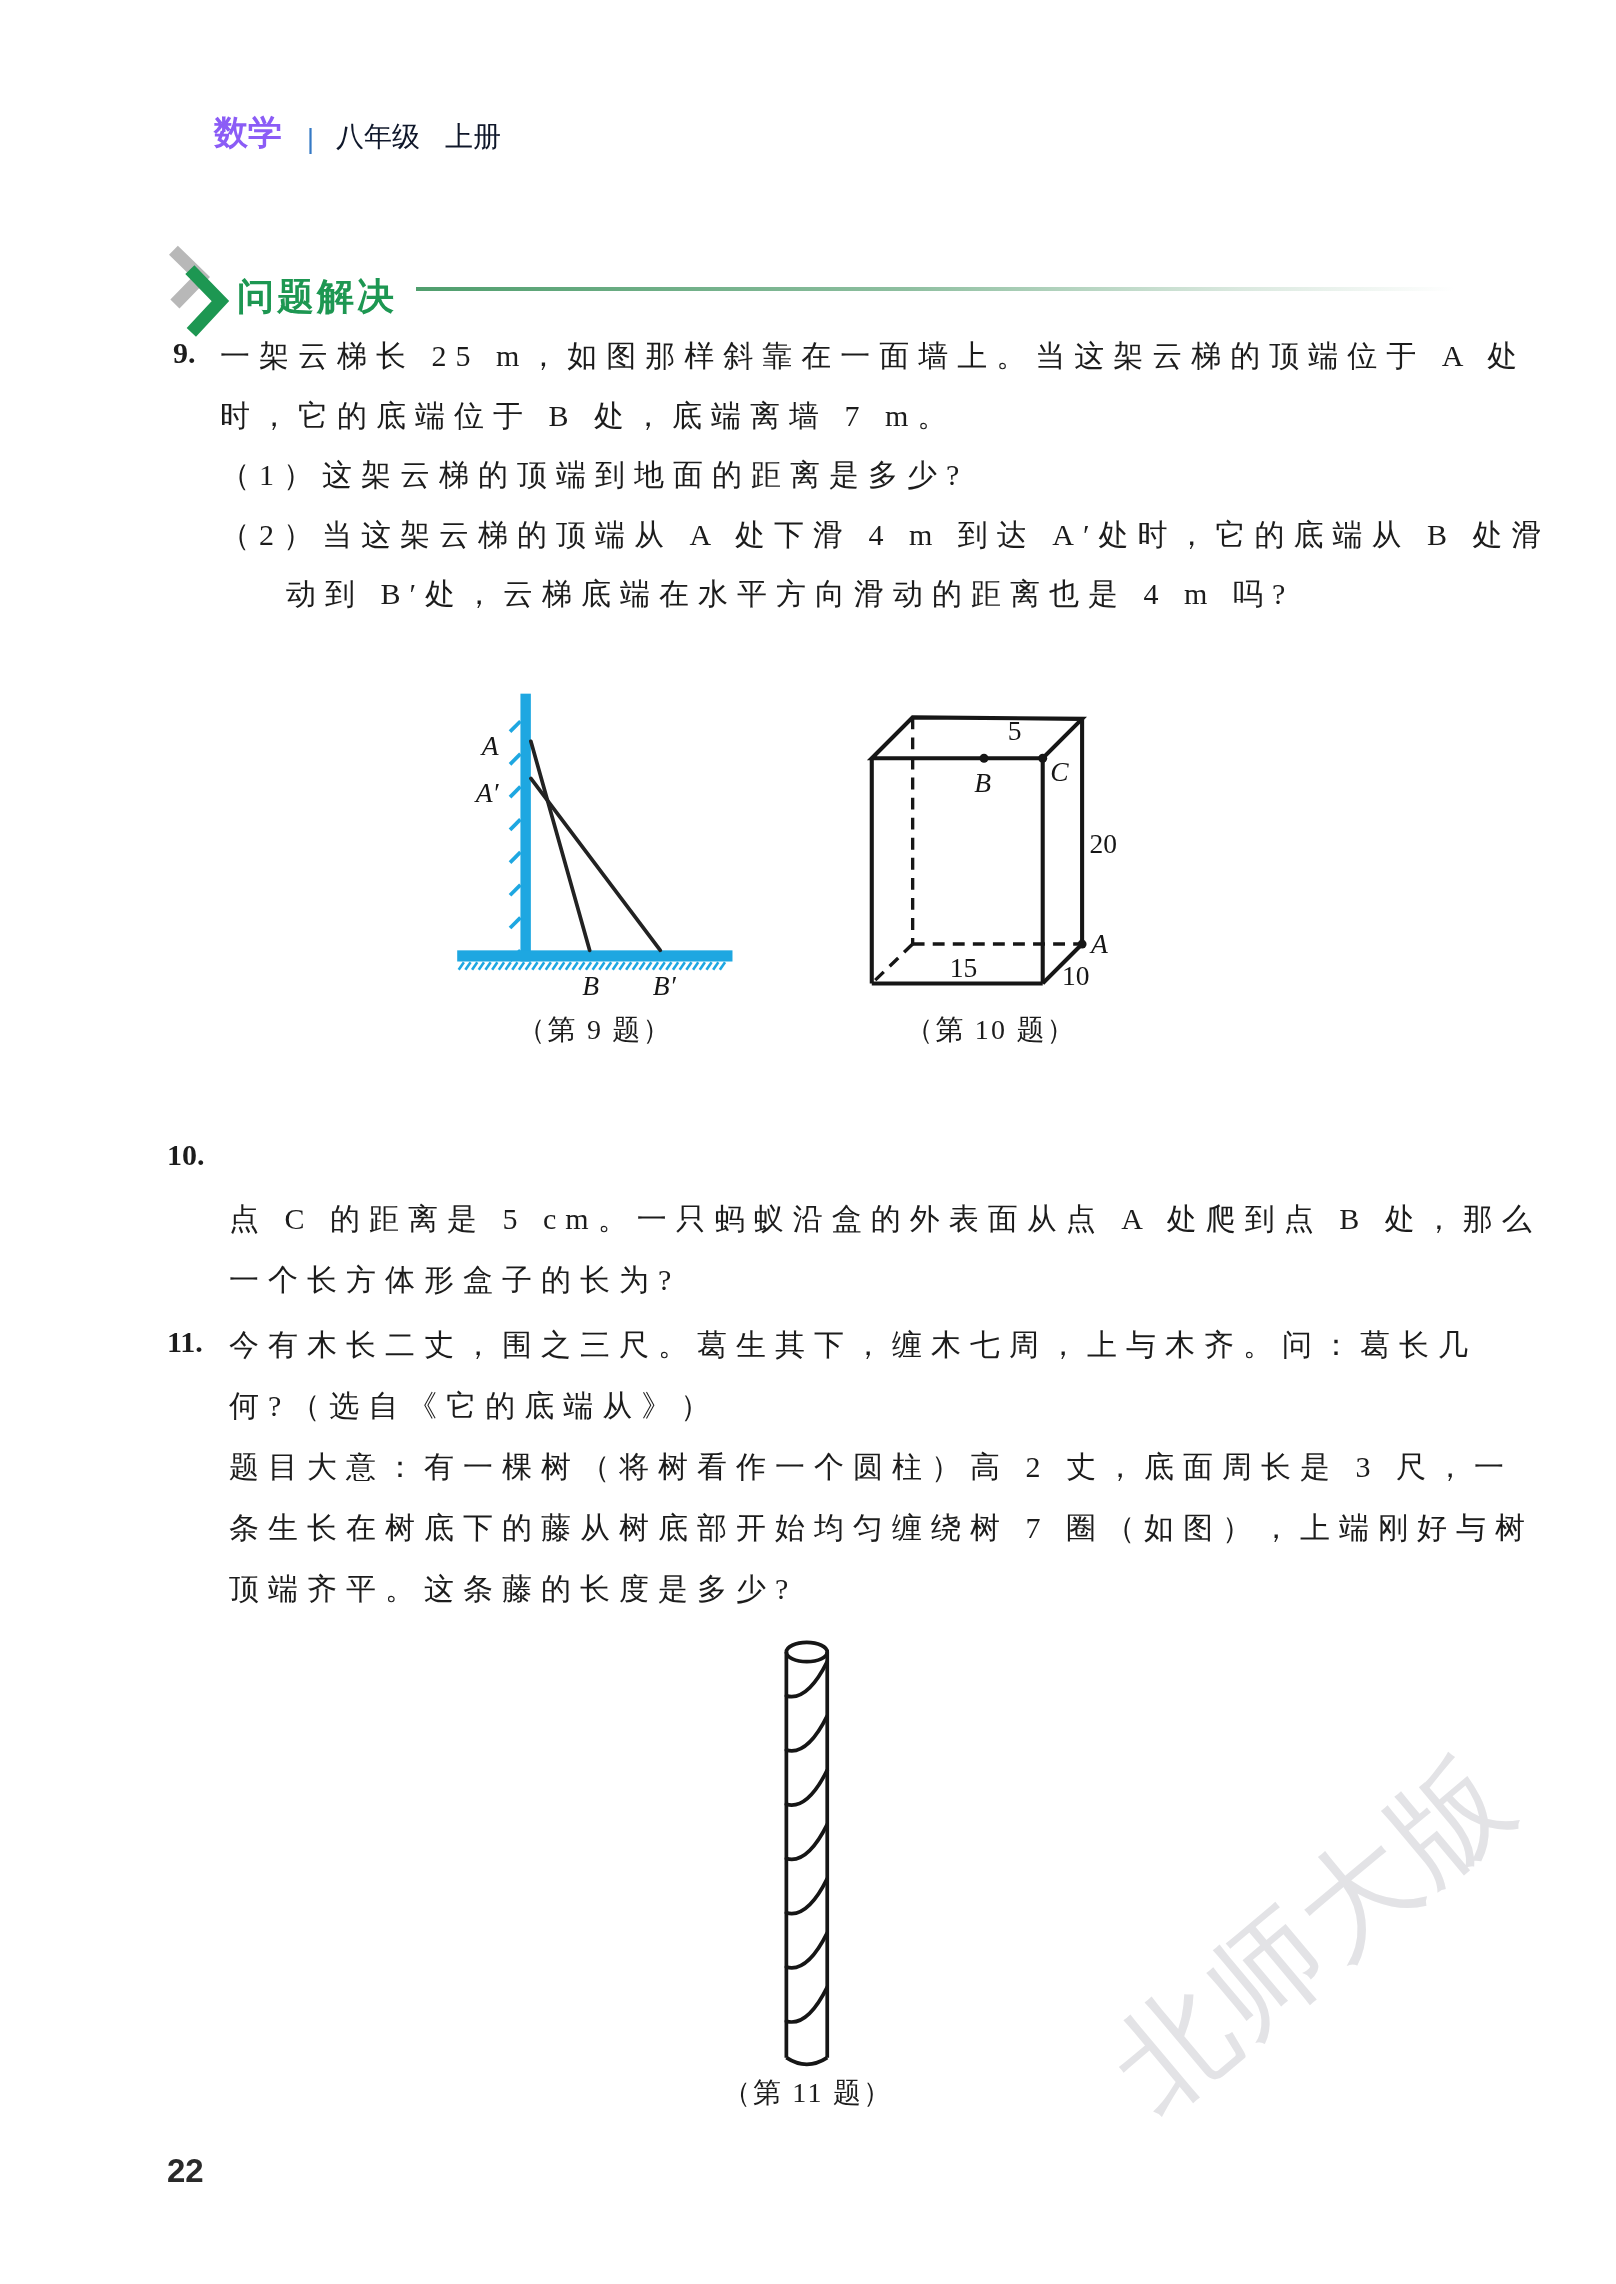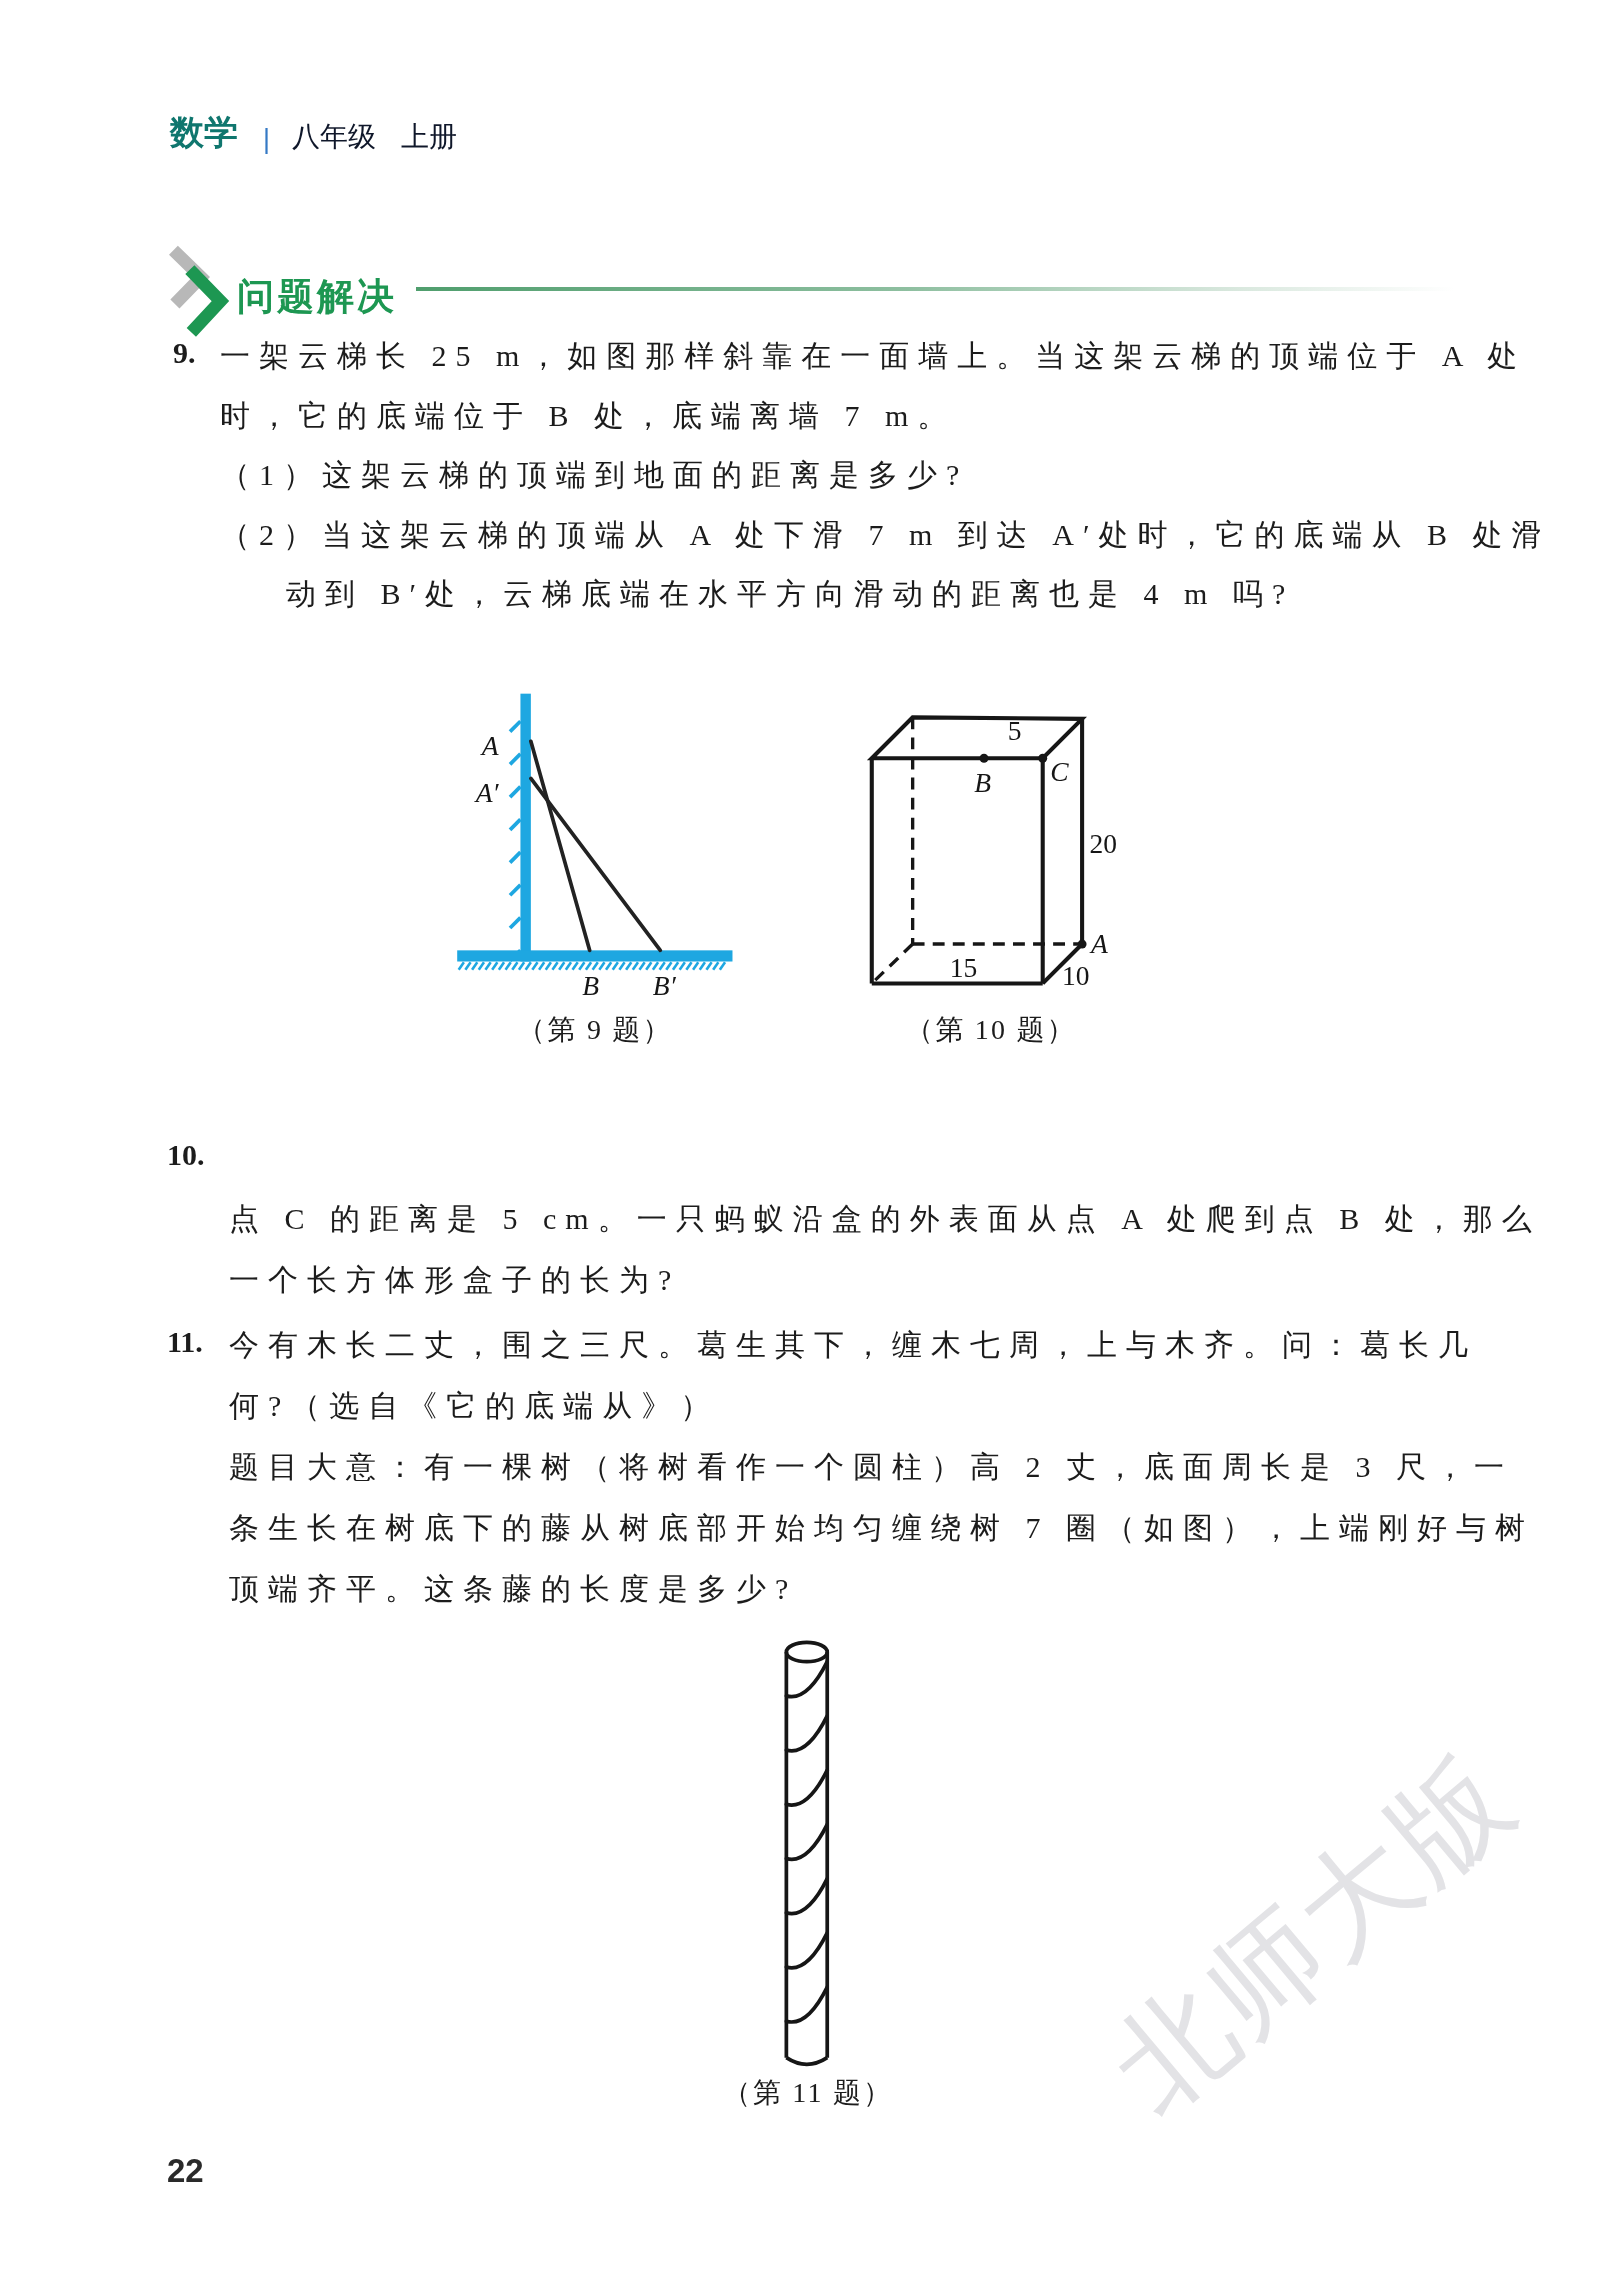--- a/index.html
+++ b/index.html
@@ -7,21 +7,21 @@
     position:relative;
     width:1617px;height:2284px;
     background:#ffffff;
     overflow:hidden;
     font-family:"Liberation Serif","DejaVu Serif",serif;
     color:#1c1c1c;
   }
   .abs{position:absolute;}
   
   #header{left:170px;top:110px;display:flex;align-items:flex-end;}
-  .hdr-subject{font-size:34px;font-weight:bold;color:#0f766e;font-family:"Liberation Sans","DejaVu Sans",sans-serif;}
+  .hdr-subject{font-size:34px;font-weight:bold;color:#8b5cf6;font-family:"Liberation Sans","DejaVu Sans",sans-serif;margin-left:44px;}
   .hdr-sep{font-size:27px;color:#3579c5;margin:0 22px 1.5px 25px;font-family:"Liberation Sans","DejaVu Sans",sans-serif;}
   .hdr-rest{font-size:28px;color:#0f172a;font-family:"Liberation Sans","DejaVu Sans",sans-serif;}
   .hdr-vol{margin-left:25px;}
   
   #section-title{left:237px;top:272px;font-size:37px;font-weight:bold;color:#1d9752;letter-spacing:3px;font-family:"Liberation Sans","DejaVu Sans",sans-serif;}
   #section-line{left:416px;top:287px;width:1093px;height:3.7px;
     background:linear-gradient(to right,#4f9e6d 0%,#8ebfa0 45%,#d9e8de 75%,rgba(255,255,255,0) 95%);}
   
   .pnum{font-size:30px;font-weight:bold;white-space:nowrap;}
   .line{font-size:30px;letter-spacing:9px;white-space:nowrap;}
@@ -57,21 +57,21 @@
     <polyline points="18,11 55,47 20,83" fill="none" stroke="#b8b8b8" stroke-width="17"></polyline>
     <polyline points="40,37 81,79 42,121" fill="none" stroke="#1d9752" stroke-width="17"></polyline>
   </svg>
   <div class="abs content" id="section-title">问题解决</div>
   <div class="abs content" id="section-line"></div>
 
   <div class="abs content pnum" style="left:173px;top:336px;">9.</div>
   <div class="abs content line" style="left:220px;top:336px;">一架云梯长 25 m，如图那样斜靠在一面墙上。当这架云梯的顶端位于 A 处</div>
   <div class="abs content line" style="left:220px;top:396px;">时，它的底端位于 B 处，底端离墙 7 m。</div>
   <div class="abs content line" style="left:220px;top:455px;">（1）这架云梯的顶端到地面的距离是多少?</div>
-  <div class="abs content line" style="left:220px;top:515px;">（2）当这架云梯的顶端从 A 处下滑 7 m 到达 A′处时，它的底端从 B 处滑</div>
+  <div class="abs content line" style="left:220px;top:515px;">（2）当这架云梯的顶端从 A 处下滑 4 m 到达 A′处时，它的底端从 B 处滑</div>
   <div class="abs content line" style="left:286px;top:574px;">动到 B′处，云梯底端在水平方向滑动的距离也是 4 m 吗?</div>
 
   <svg class="abs content" style="left:446px;top:684px;" width="320" height="372" viewBox="0 0 430 500">
 
     <rect x="100" y="13" width="14" height="360" fill="#1ea7e1"></rect>
     <g id="wall-ticks">
         <line x1="86" y1="64" x2="100" y2="50" stroke="#1ea7e1" stroke-width="5"></line>
         <line x1="86" y1="108" x2="100" y2="94" stroke="#1ea7e1" stroke-width="5"></line>
         <line x1="86" y1="152" x2="100" y2="138" stroke="#1ea7e1" stroke-width="5"></line>
         <line x1="86" y1="196" x2="100" y2="182" stroke="#1ea7e1" stroke-width="5"></line>

